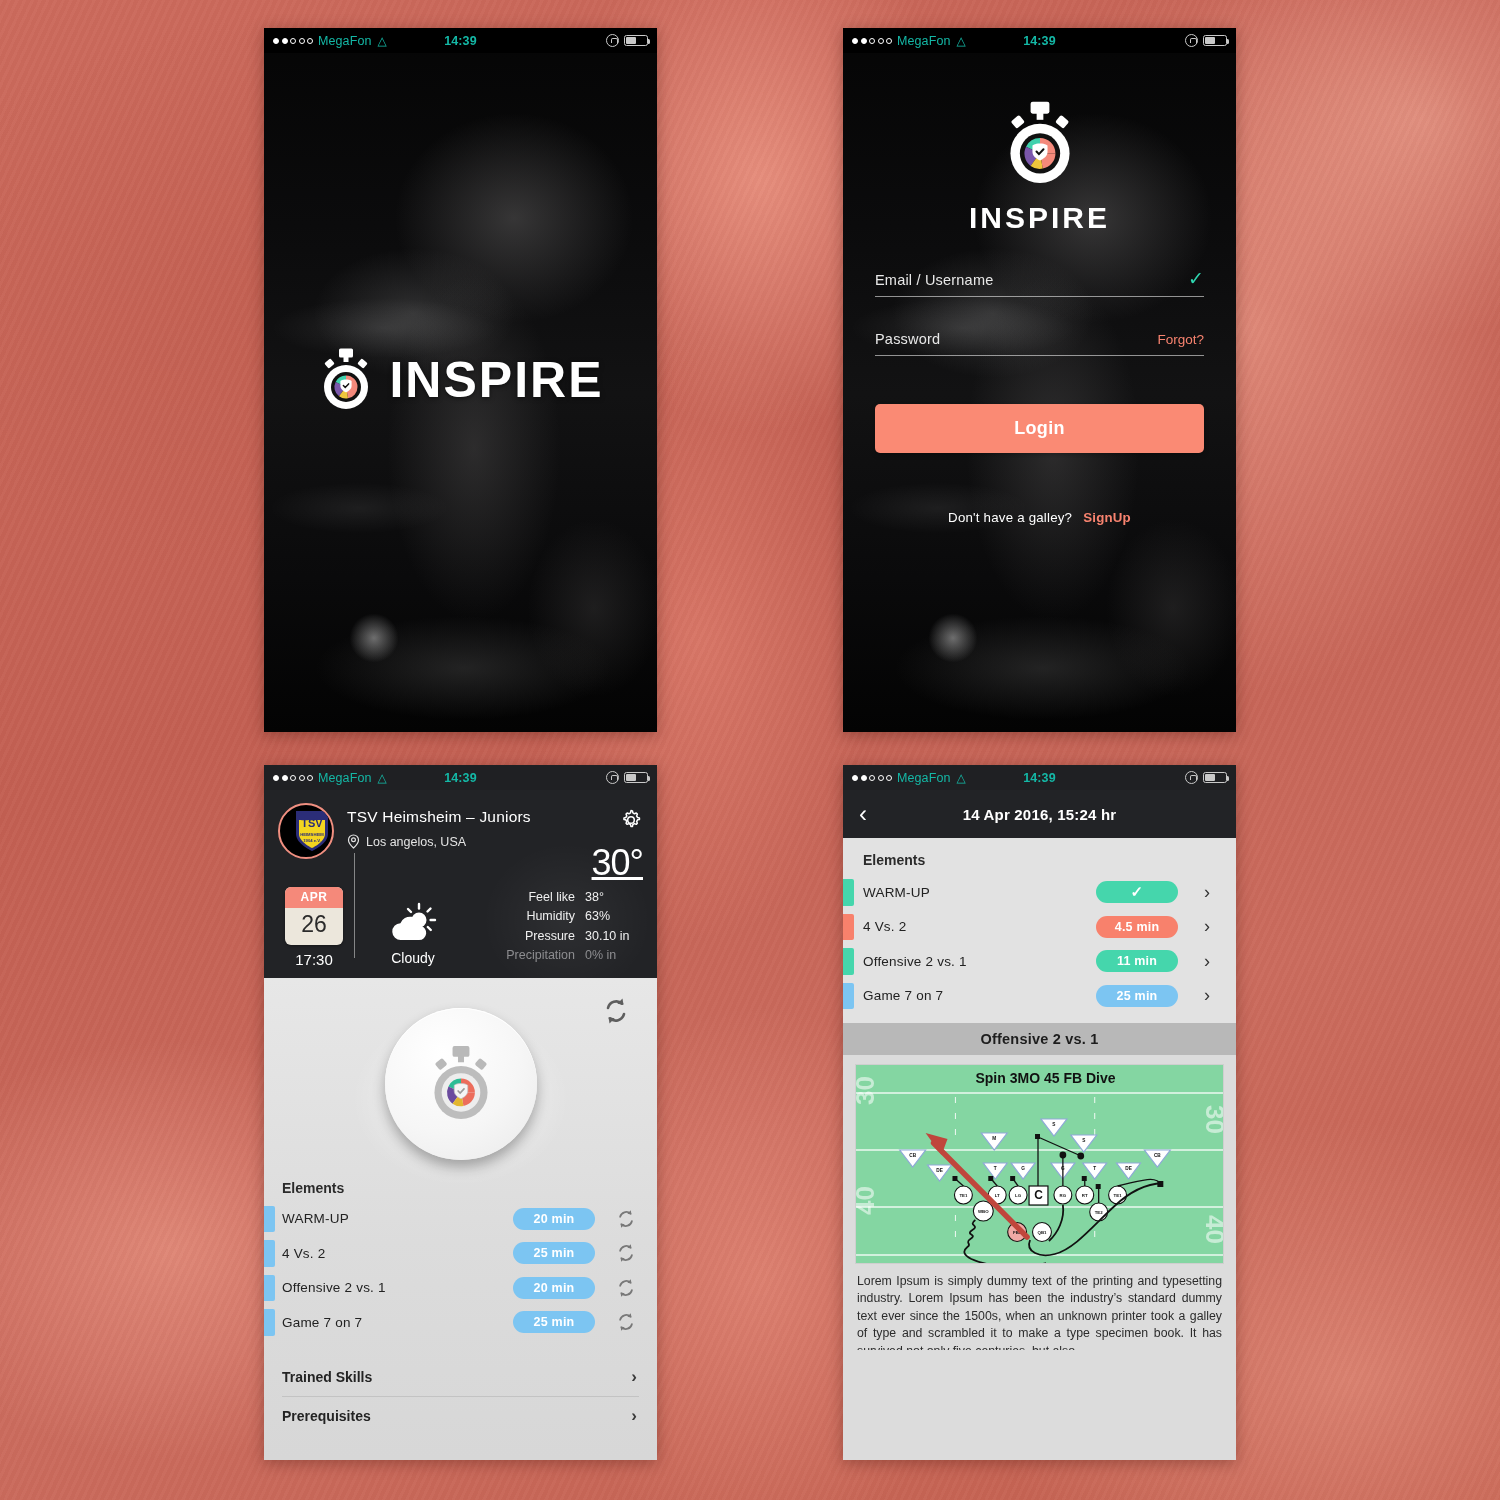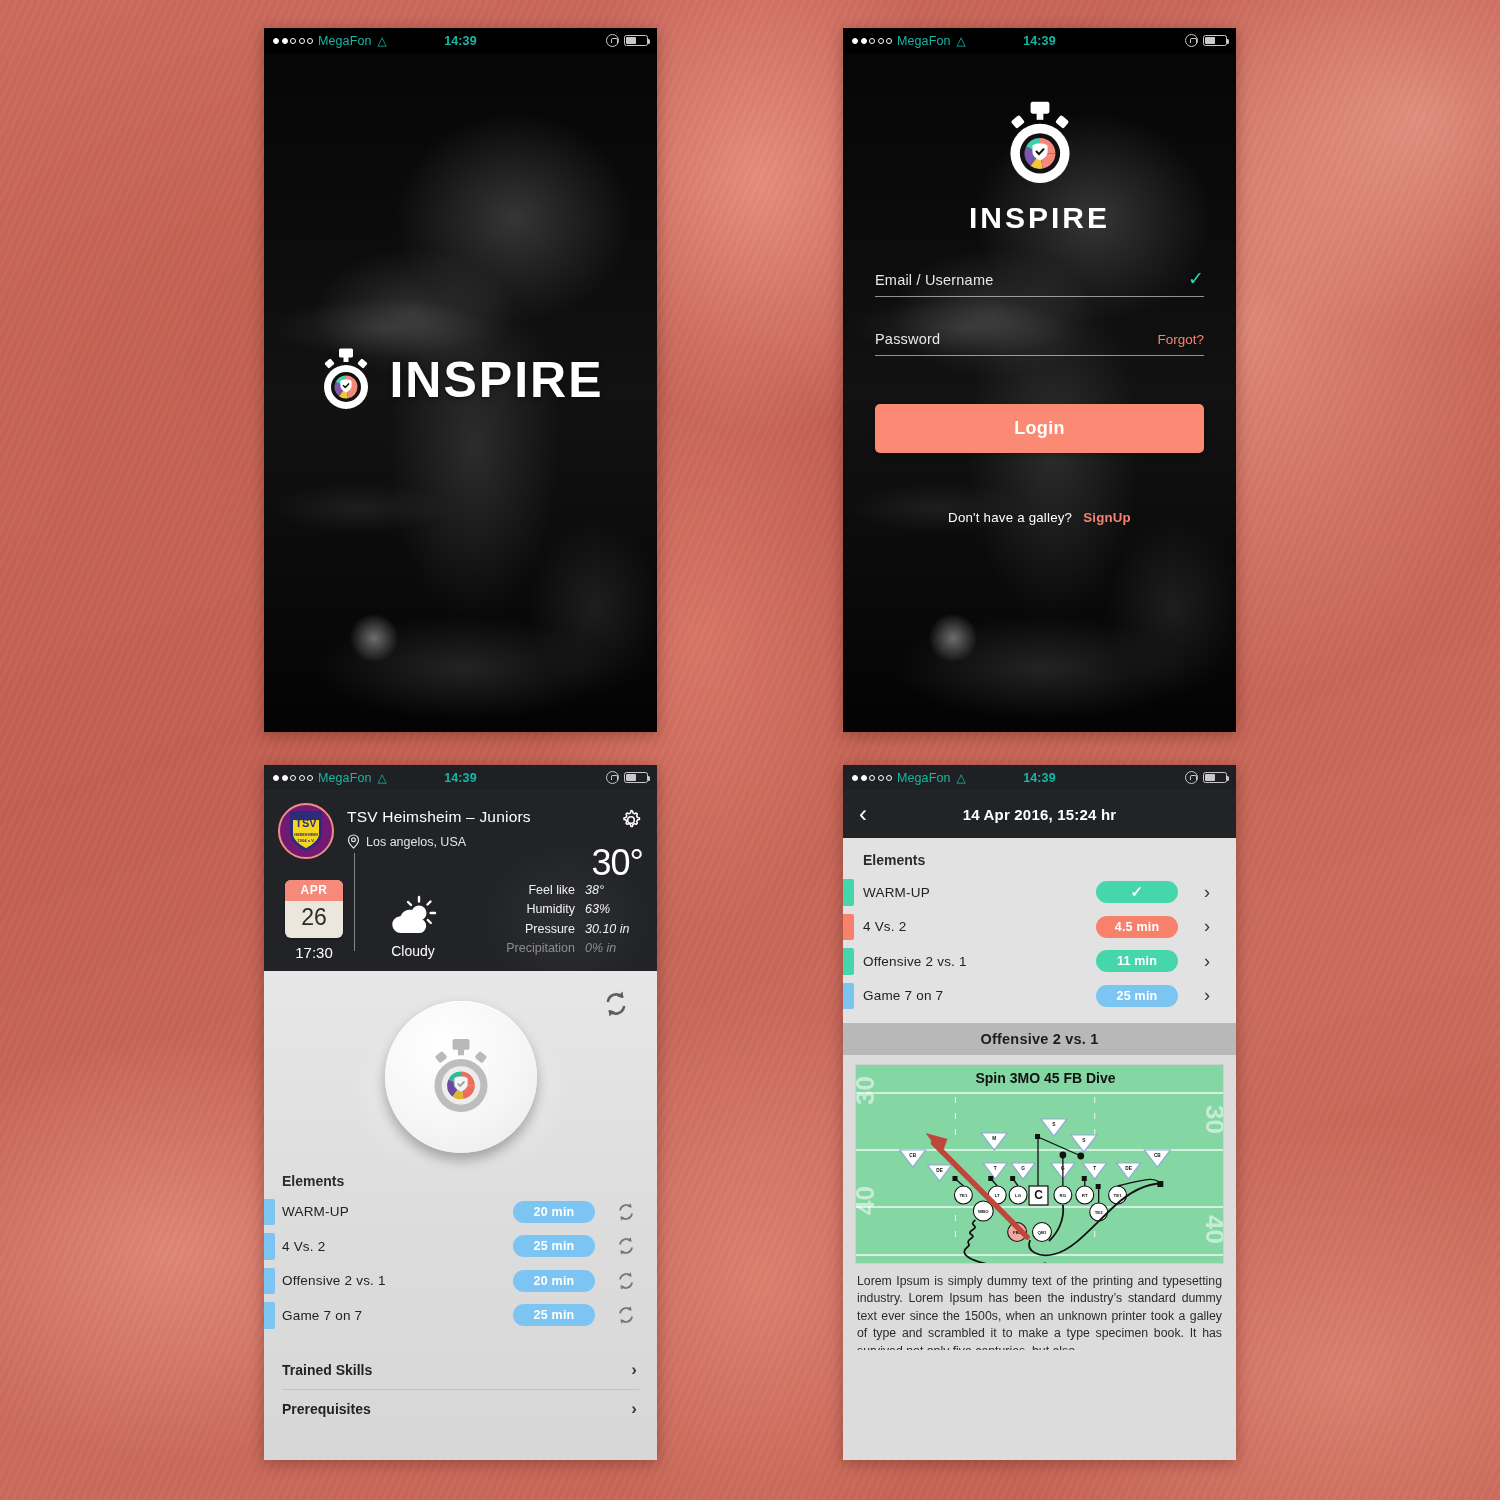--- a/index.html
+++ b/index.html
@@ -139,47 +139,47 @@
   .s3-top {
     background: #222326; color: #fff; padding: 0 0 10px; position: relative;
     overflow: hidden;
   }
   .s3-top::before{
     content:""; position:absolute; right:-30px; top:20px; width:240px; height:220px;
     background: radial-gradient(ellipse 120px 110px at 50% 50%, rgba(255,255,255,.055), rgba(255,255,255,0) 70%);
   }
   .s3-club { display: flex; align-items: flex-start; padding: 13px 14px 0; position:relative; }
   .club-badge {
-    width: 56px; height: 56px; border-radius: 50%; background: #701a75;
+    width: 56px; height: 56px; border-radius: 50%; background: #000000;
     border: 2.5px solid #f08f80; flex: none; position: relative; overflow: hidden;
-    display:flex; align-items:center; justify-content:center;
+    display:flex; align-items:center; justify-content:flex-end;
   }
   .club-info { margin-left: 13px; padding-top: 5px; }
   .club-name { font-size: 15.5px; letter-spacing: .2px; }
   .club-loc { font-size: 12.5px; color: #e4e4e4; margin-top: 8px; display: flex; align-items: center; gap: 6px; }
   .gear { position: absolute; right: 14px; top: 18px; }
   .s3-weather { display: flex; align-items: flex-end; padding: 0 14px; margin-top: -14px; position:relative;}
   .cal-col { display: flex; flex-direction: column; align-items: center; width: 72px; flex:none; }
   .cal {
     width: 58px; border-radius: 6px; overflow: hidden; background: #ece7dc;
     box-shadow: 0 1px 3px rgba(0,0,0,.35);
   }
   .cal .m { background: #f5897a; color: #fff; font-size: 12px; font-weight: 700;
             text-align: center; padding: 3px 0 4px; letter-spacing: .6px; }
   .cal .d { color: #2b2b2b; font-size: 23px; font-weight: 400; text-align: center; padding: 3px 0 7px; }
   .cal-time { color: #fff; font-size: 15px; margin-top: 6px; }
   .vdiv { width: 1px; background: rgba(255,255,255,.45); align-self: stretch; margin: 8px 12px 10px 4px; }
   .wx-col { display: flex; flex-direction: column; align-items: center; width: 92px; flex:none; padding-bottom:2px;}
   .wx-label { color: #fff; font-size: 14px; margin-top: 6px; }
   .wx-right { margin-left: auto; text-align: right; padding-bottom: 2px; }
-  .wx-temp { color: #fff; font-size: 36px; font-weight: 300; line-height: 1; letter-spacing:-1px;}
+  .wx-temp { color: #fff; font-size: 36px; font-weight: 300; line-height: 1; margin-bottom: 7px; letter-spacing:-1px;text-decoration:underline;}
   .wx-row { font-size: 12.5px; color: #f0f0f0; display: flex; justify-content: flex-end; gap: 10px; line-height: 1.55; }
   .wx-row.dim { color: #8d8d90; }
   .wx-row .k { min-width: 84px; text-align: right; }
-  .wx-row .v { min-width: 58px; text-align: left; font-style: italic; }
+  .wx-row .v { min-width: 58px; text-align: left; }
 
   .s3-body {
     background: linear-gradient(180deg,#e7e7e7 0%,#dcdcdc 38%,#d2d2d2 100%);
     position: relative; height: 100%;
   }
   .s3-body::before{
     content:""; position:absolute; left:0; right:0; top:0; height:220px;
     background: radial-gradient(ellipse 150px 120px at 50% 55%, rgba(255,255,255,.65), rgba(255,255,255,0) 72%);
   }
   .big-btn-area { height: 202px; position: relative; }

